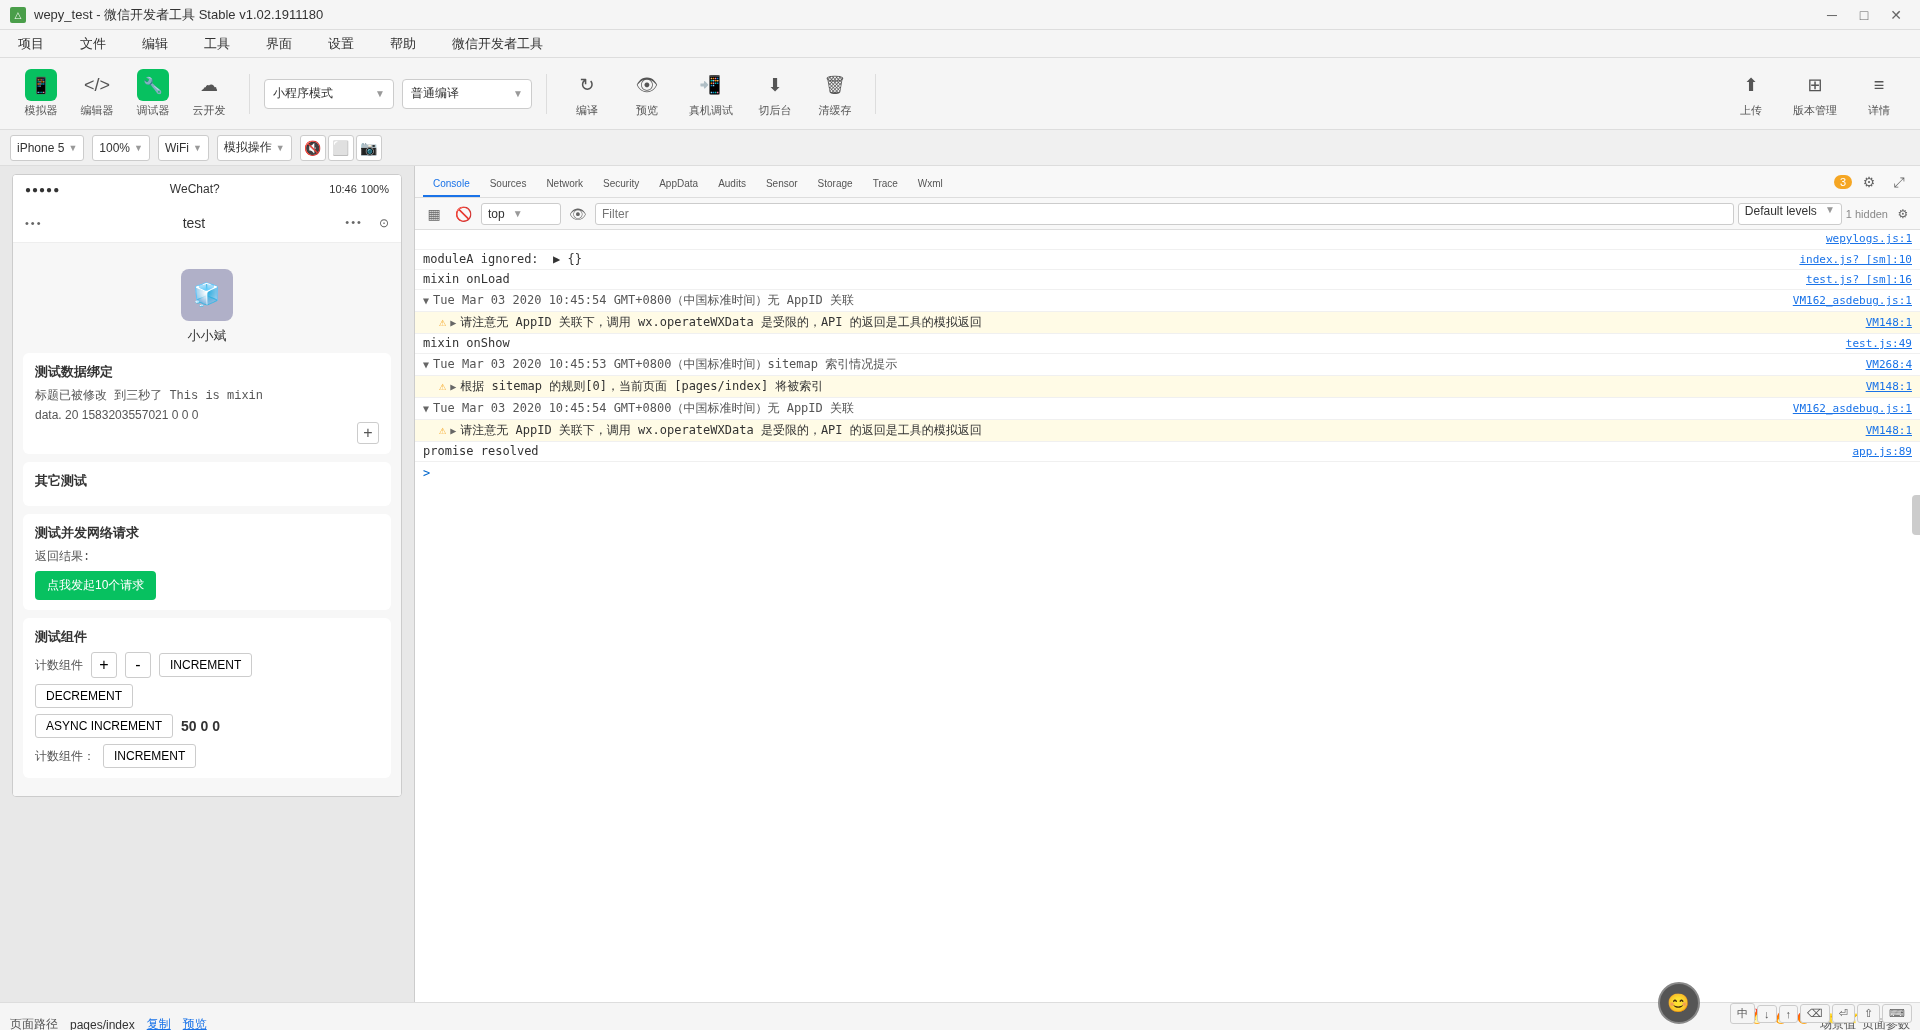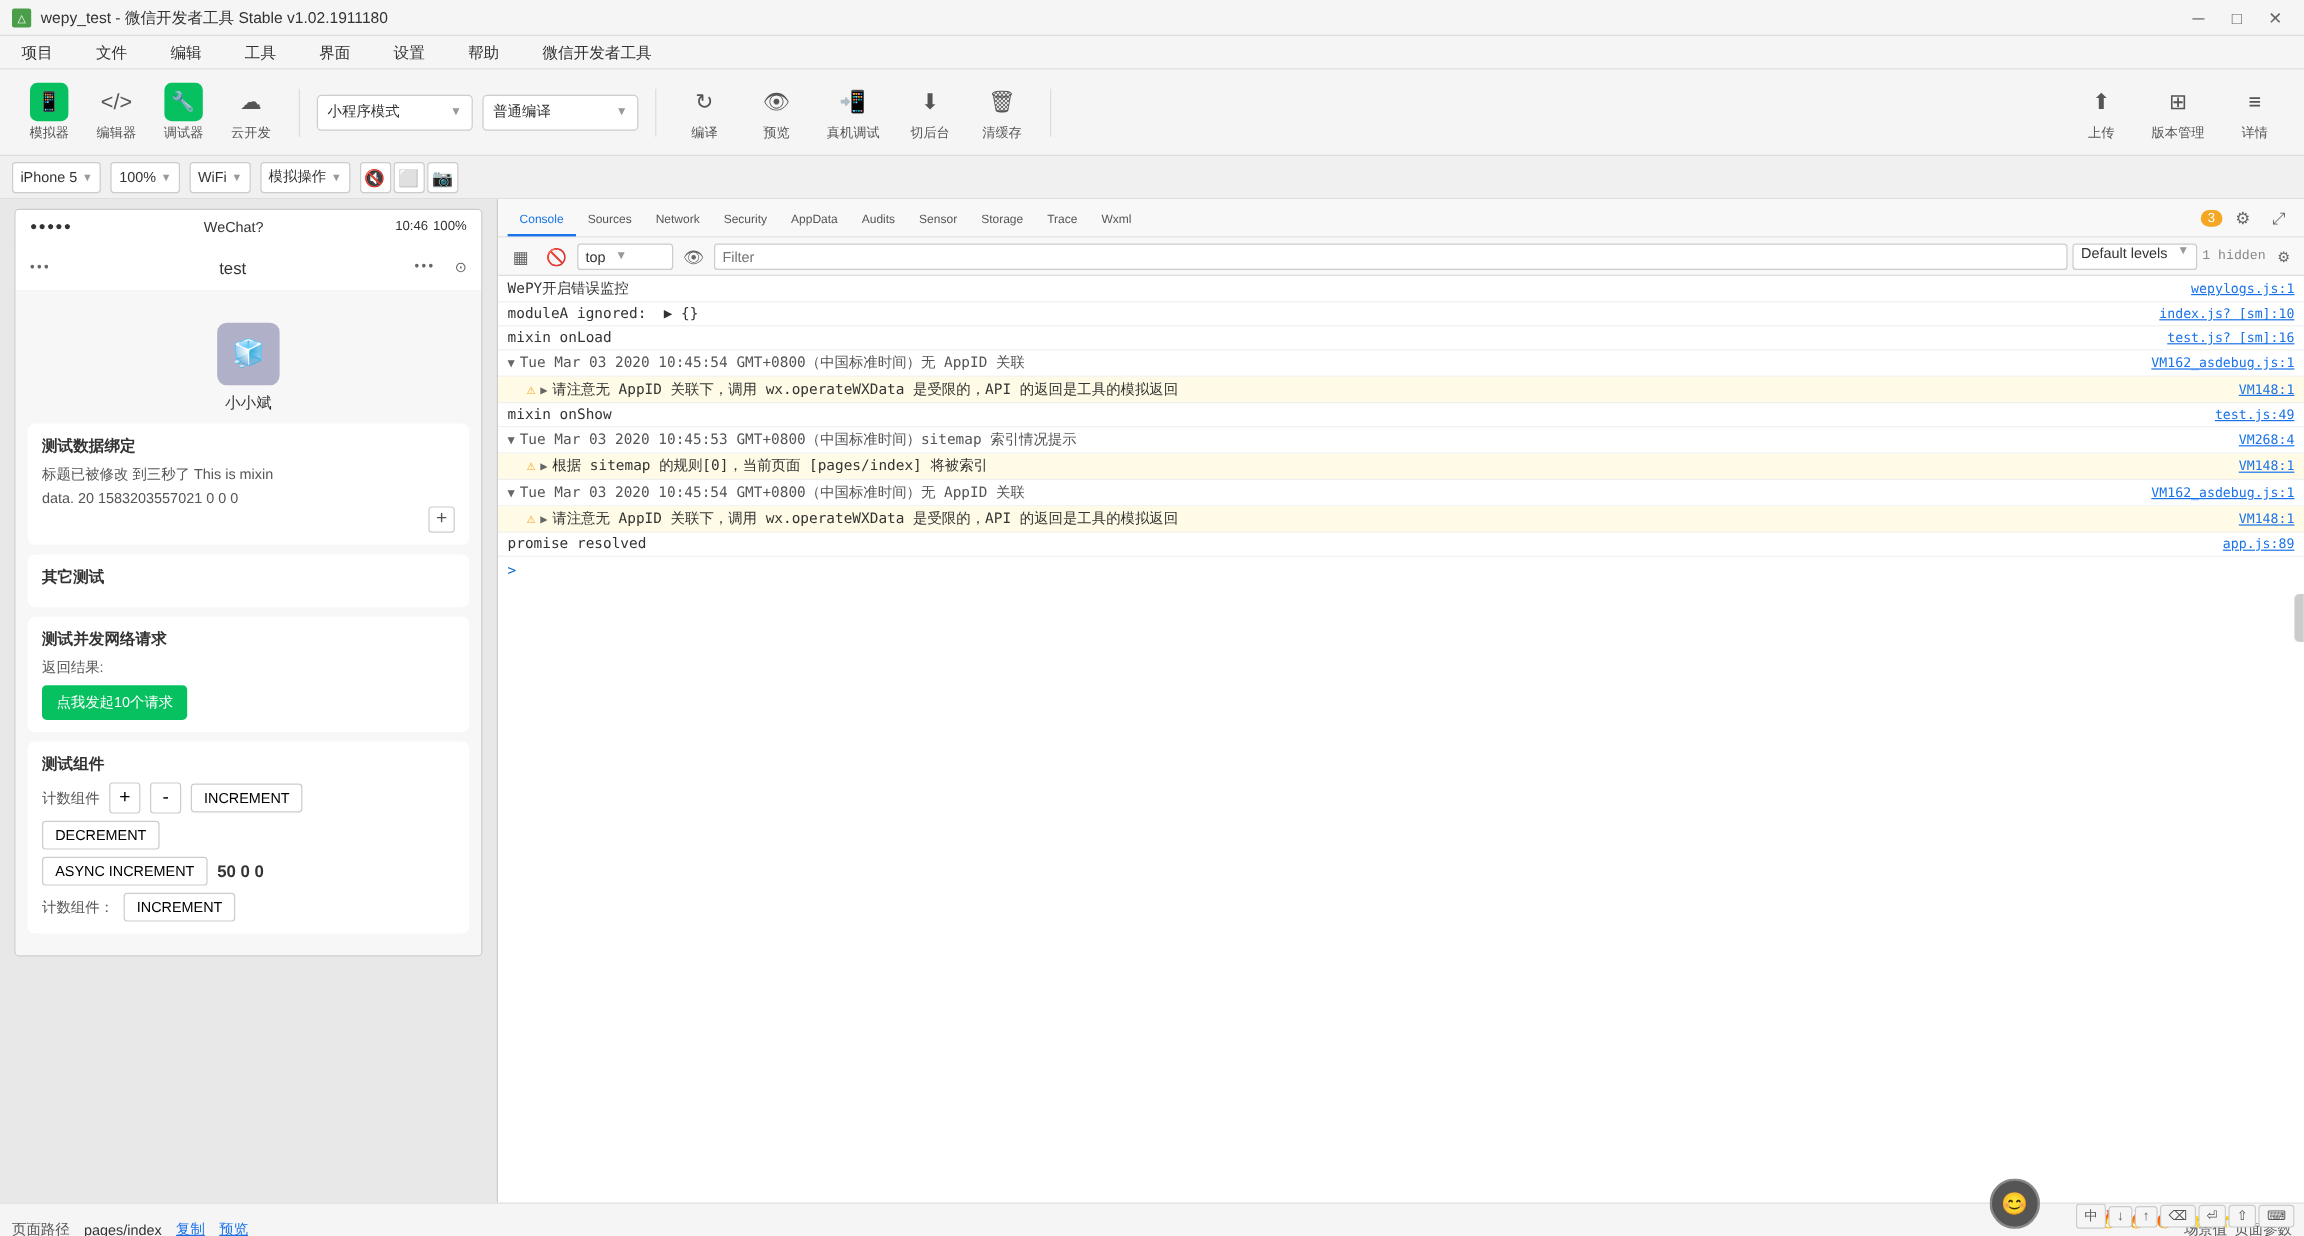--- a/index.html
+++ b/index.html
@@ -46,42 +46,42 @@
     .phone-status-icons { display: flex; align-items: center; gap: 4px; font-size: 11px; }
     .phone-header { background: white; height: 40px; display: flex; align-items: center; justify-content: space-between; padding: 0 12px; border-bottom: 1px solid #eee; }
     .phone-header-title { font-size: 14px; font-weight: 500; }
     .phone-header-icons { display: flex; gap: 10px; color: #666; }
     .phone-content { background: #f7f7f7; padding: 10px; }
     .user-profile { display: flex; flex-direction: column; align-items: center; padding: 16px 0 8px; }
     .user-avatar { width: 52px; height: 52px; border-radius: 8px; background: #b0b0c8; display: flex; align-items: center; justify-content: center; font-size: 22px; color: #6060a0; margin-bottom: 6px; }
     .user-name { font-size: 13px; color: #333; }
     .section-card { background: white; border-radius: 6px; margin-bottom: 8px; padding: 10px 12px; }
     .section-title { font-size: 13px; font-weight: bold; color: #333; margin-bottom: 6px; }
-    .section-text { font-size: 12px; color: #555; margin-bottom: 4px; }
+    .section-text { font-size: 12px; color: #555; margin-bottom: 4px; font-family: Liberation Mono, monospace; }
     .data-row { font-size: 12px; color: #555; }
     .btn-group { display: flex; gap: 6px; margin-top: 6px; flex-wrap: wrap; }
     .mini-btn { padding: 4px 10px; border: 1px solid #07c160; border-radius: 4px; font-size: 12px; color: #07c160; background: white; cursor: pointer; }
     .green-btn { padding: 6px 12px; border: none; border-radius: 4px; font-size: 12px; color: white; background: #07c160; cursor: pointer; display: inline-block; }
     .counter-row { display: flex; align-items: center; gap: 8px; flex-wrap: wrap; }
     .counter-label { font-size: 12px; color: #555; }
     .counter-btn { width: 26px; height: 26px; border: 1px solid #ccc; border-radius: 3px; background: white; display: flex; align-items: center; justify-content: center; font-size: 16px; cursor: pointer; }
     .counter-btn-text { padding: 4px 10px; border: 1px solid #ccc; border-radius: 3px; background: white; font-size: 12px; cursor: pointer; }
     .counter-value { font-size: 14px; font-weight: bold; }
 
     
     .devtools-panel { flex: 1; background: white; display: flex; flex-direction: column; }
     .devtools-tabs { height: 32px; border-bottom: 1px solid #ddd; display: flex; align-items: flex-end; padding: 0 8px; background: #f8f8f8; }
     .devtools-tab { padding: 4px 10px 6px; font-size: 10px; cursor: pointer; color: #555; border-bottom: 2px solid transparent; }
     .devtools-tab.active { color: #1a73e8; border-bottom: 2px solid #1a73e8; }
     .devtools-toolbar { height: 32px; border-bottom: 1px solid #ddd; display: flex; align-items: center; padding: 0 6px; gap: 4px; background: #f8f8f8; }
     .devtools-icon-btn { width: 26px; height: 22px; display: flex; align-items: center; justify-content: center; border: none; background: transparent; cursor: pointer; color: #666; font-size: 14px; border-radius: 3px; }
     .context-select { height: 22px; padding: 0 6px; border: 1px solid #ccc; border-radius: 3px; background: white; font-size: 12px; display: flex; align-items: center; gap: 4px; cursor: pointer; min-width: 80px; }
     .filter-input { flex: 1; height: 22px; padding: 0 6px; border: 1px solid #ccc; border-radius: 3px; font-size: 12px; }
     .log-level-select { height: 22px; padding: 0 6px; border: 1px solid #ccc; border-radius: 3px; background: white; font-size: 12px; display: flex; align-items: flex-start; gap: 4px; cursor: pointer; }
-    .hidden-count { font-size: 11px; color: #888; margin-left: auto; font-family: Liberation Mono, monospace; }
+    .hidden-count { font-size: 11px; color: #888; margin-left: auto; }
     .settings-icon { width: 22px; height: 22px; display: flex; align-items: center; justify-content: center; cursor: pointer; color: #666; }
 
     
     .console-content { flex: 1; overflow-y: auto; font-family: 'Consolas', monospace; font-size: 12px; }
     .log-line { padding: 2px 8px; border-bottom: 1px solid #f0f0f0; display: flex; align-items: baseline; min-height: 20px; }
     .log-line.warning { background: #fffbe6; }
     .log-text { flex: 1; white-space: pre-wrap; word-break: break-all; }
     .log-source { color: #1a73e8; margin-left: auto; white-space: nowrap; text-decoration: underline; cursor: pointer; font-size: 11px; padding-left: 8px; }
     .warn-icon { color: #f5a623; margin-right: 4px; font-size: 12px; }
     .expand-arrow { color: #666; margin-right: 4px; font-size: 10px; cursor: pointer; }
@@ -335,21 +335,20 @@
         <span>Default levels</span>
         <span style="font-size:10px;color:#999;margin-left:4px;">▼</span>
       </div>
       <span class="hidden-count">1 hidden</span>
       <div class="settings-icon">⚙</div>
     </div>
 
     <div class="console-content">
 
       <div class="log-line">
-        <span class="log-text">WePY开启错误监控</span>
         <span class="log-source">wepylogs.js:1</span>
       </div>
 
       <div class="log-line">
         <span class="log-text">moduleA ignored:  ▶ {}</span>
         <span class="log-source">index.js? [sm]:10</span>
       </div>
 
       <div class="log-line">
         <span class="log-text">mixin onLoad</span>

